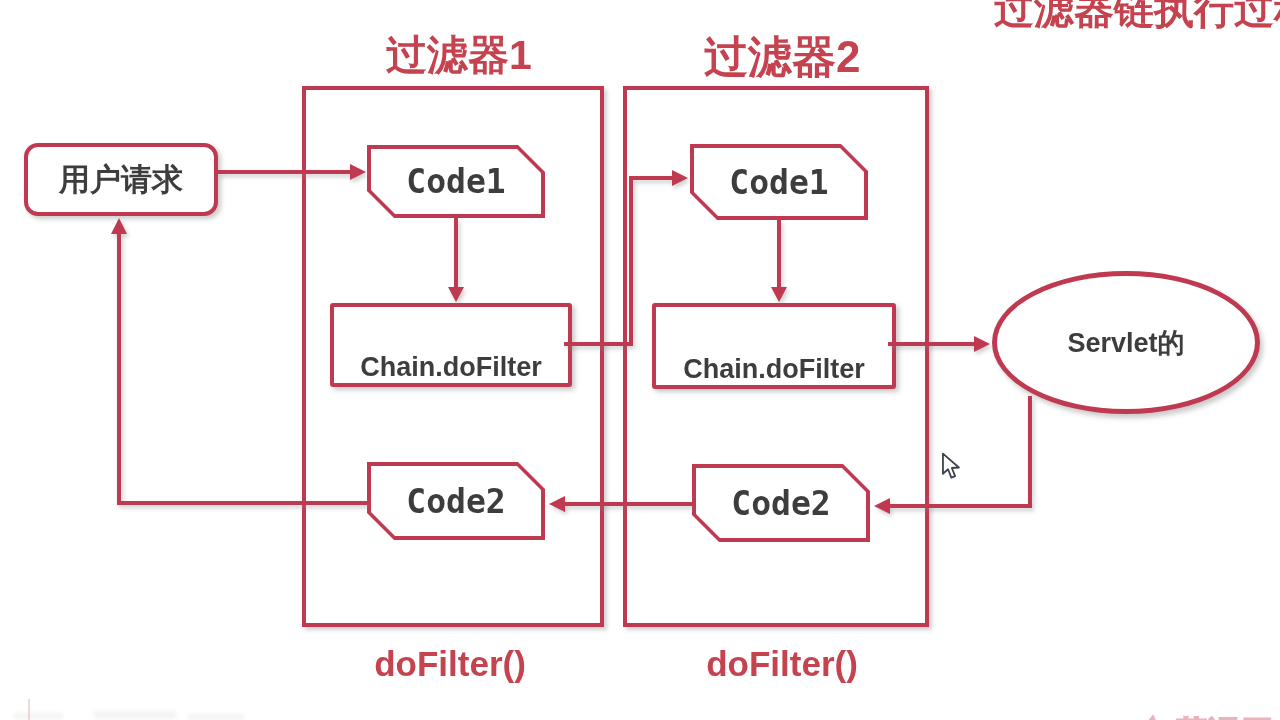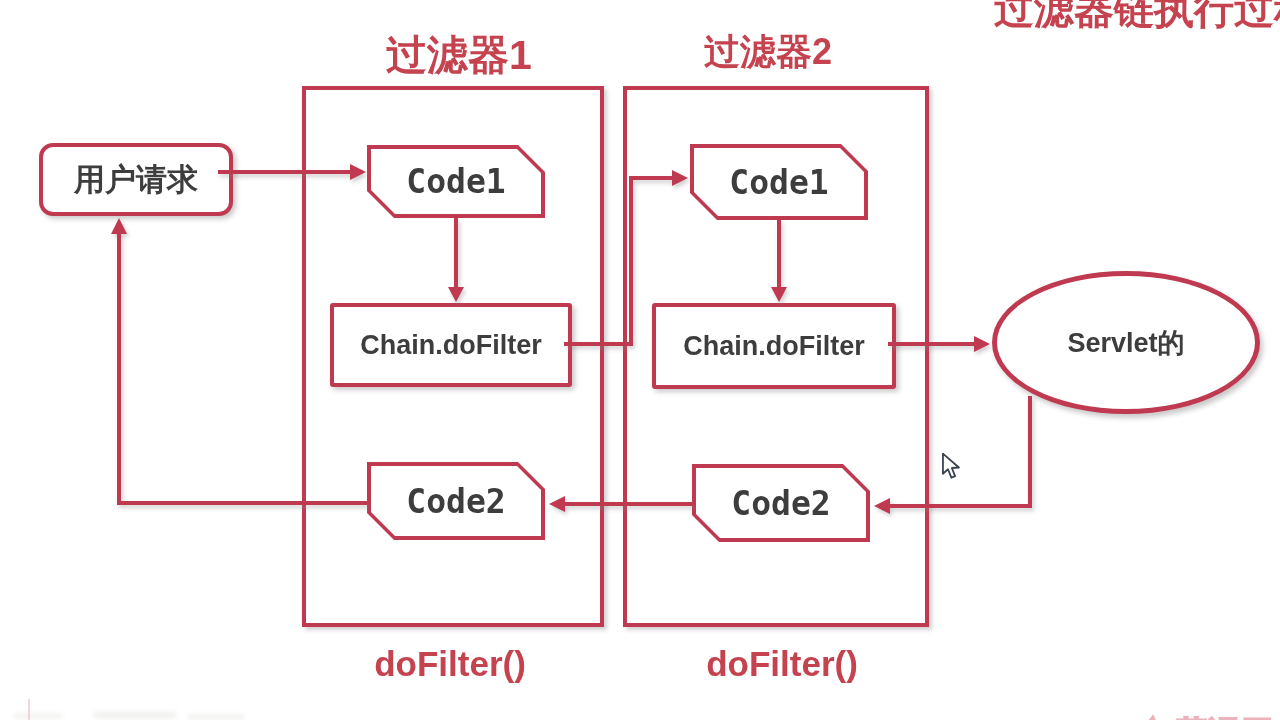--- a/index.html
+++ b/index.html
@@ -22,26 +22,25 @@
   
   .red-label{
     position:absolute;color:var(--text-red);font-weight:bold;white-space:nowrap;
   }
   
   .round-node{
     position:absolute;border:4px solid var(--accent-red);border-radius:14px;background:#fff;
     display:flex;align-items:center;justify-content:center;
     color:var(--dark-text);font-weight:bold;
     box-shadow:3px 3px 5px rgba(125,125,125,.4);
-    margin-left:15px;
   }
   
   .rect-node{
     position:absolute;border:4px solid var(--accent-red);border-radius:3px;background:#fff;
-    display:flex;align-items:center;justify-content:center;
+    display:flex;align-items:flex-end;justify-content:center;
     color:var(--dark-text);font-weight:bold;
     box-shadow:3px 3px 5px rgba(125,125,125,.4);
     font-size:27px;
   }
   
   .cut-node{
     position:absolute;background:var(--accent-red);
     clip-path:polygon(0 0,calc(100% - 27px) 0,100% 27px,100% 100%,27px 100%,0 calc(100% - 27px));
     filter:drop-shadow(3px 3px 3px rgba(125,125,125,.4));
     text-align:center;
@@ -78,21 +77,21 @@
   .pink-tick{position:absolute;background:#eecdd3;opacity:.8;}
 </style>
 </head>
 <body>
 
 <div id="canvas">
 
   <div class="red-label" style="left:994px;top:-18px;font-size:40px;">过滤器链执行过程</div>
 
   <div class="red-label" style="left:386px;top:28px;font-size:41px;">过滤器1</div>
-  <div class="red-label" style="left:704px;top:28px;font-size:36px;">过滤器2</div>
+  <div class="red-label" style="left:704px;top:28px;font-size:44px;">过滤器2</div>
 
   <div class="filter-box" style="left:302px;top:86px;width:294px;height:533px;"></div>
   <div class="filter-box" style="left:623px;top:86px;width:298px;height:533px;"></div>
 
   <div class="round-node" style="left:24px;top:143px;width:186px;height:65px;font-size:31px;">
     <span>用户请求</span>
   </div>
 
   <div class="cut-node" style="left:367px;top:145px;width:178px;height:73px;">
     <div class="inner">

